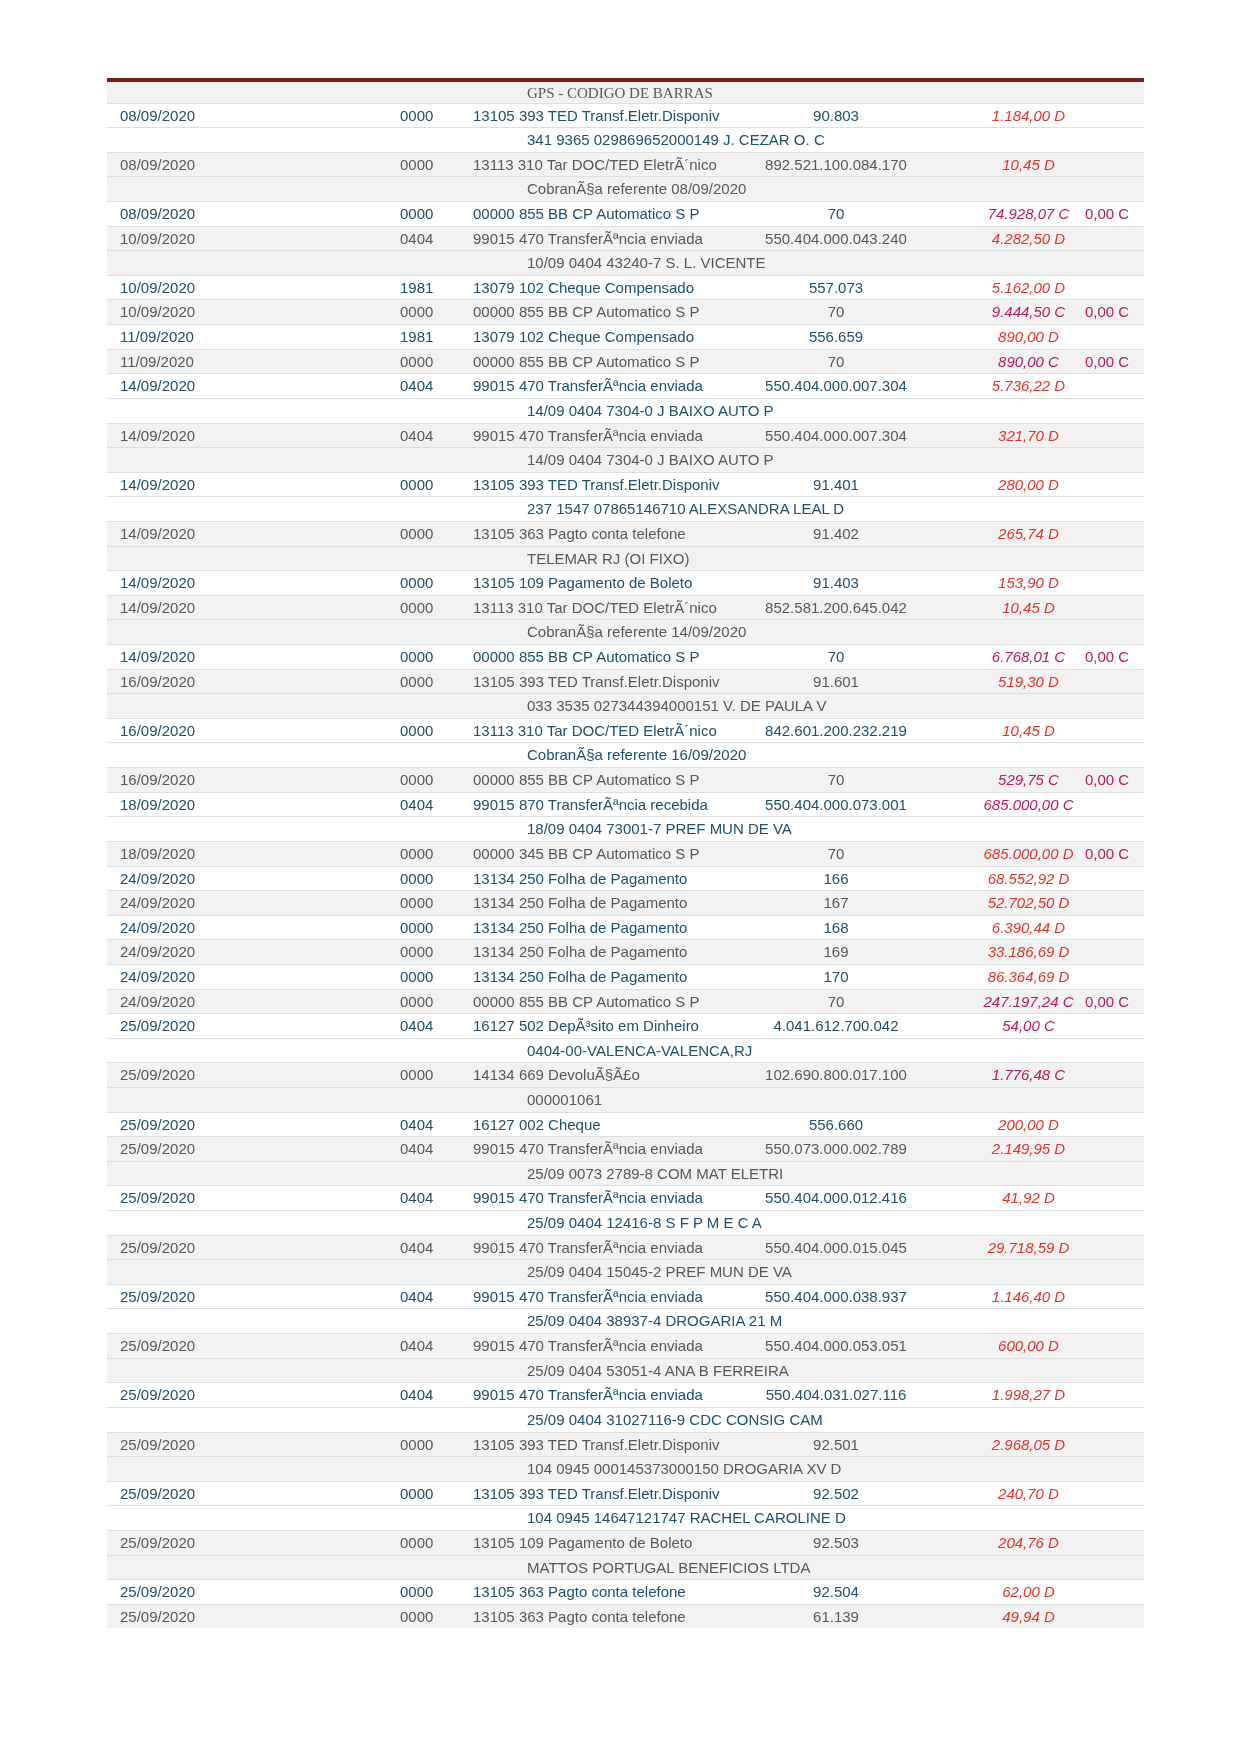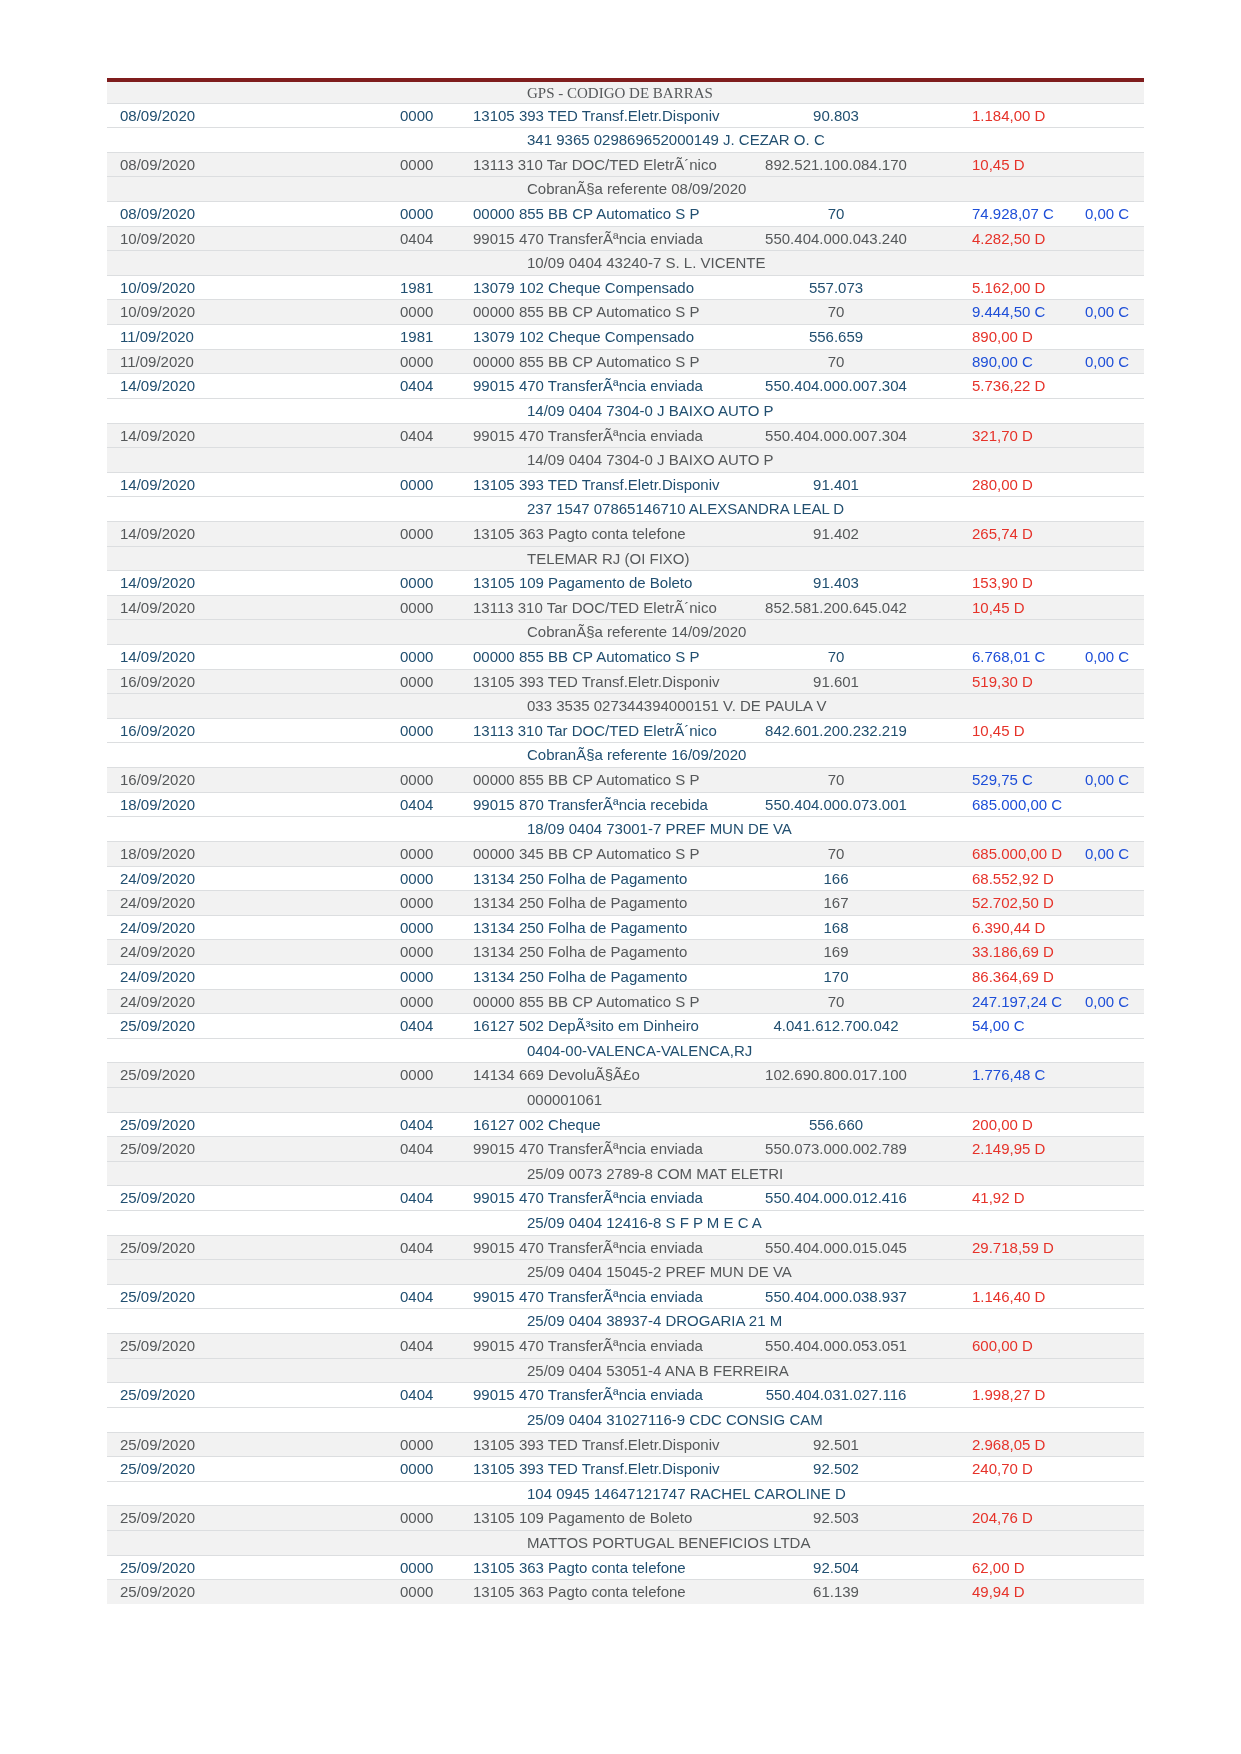--- a/index.html
+++ b/index.html
@@ -30,25 +30,25 @@
     white-space: nowrap;
   }
   .row:first-child { border-top: 4px solid #7f1d1d; font-family: Liberation Serif, serif; }
   .shade-w { background: #ffffff; color: #214f70; }
   .shade-g { background: #f2f2f2; color: #55585a; }
   .cell { box-sizing: border-box; overflow: visible; }
   .c-date  { width: 293px; padding-left: 13px; }
   .c-lote  { width: 73px; }
   .c-hist  { width: 227px; }
   .c-doc   { width: 272px; text-align: center; }
-  .c-valor { width: 113px; text-align: left; }
+  .c-valor { width: 113px; text-align: center; font-style: italic; }
   .c-saldo { width: 59px;  text-align: left; padding-right: 3px; }
   .c-cont  { width: 100%; padding-left: 420px; }
   .debit  { color: #e63229; }
-  .credit { color: #1d4ed8; }
+  .credit { color: #be185d; }
 </style>
 </head>
 <body>
 
 <div class="table-wrap">
     <div class="row shade-g">
       <div class="cell c-cont">GPS - CODIGO DE BARRAS</div>
     </div>
     <div class="row shade-w">
       <div class="cell c-date">08/09/2020</div>
@@ -388,20 +388,23 @@
       <div class="cell c-cont">25/09 0404 31027116-9 CDC CONSIG CAM</div>
     </div>
     <div class="row shade-g">
       <div class="cell c-date">25/09/2020</div>
       <div class="cell c-lote">0000</div>
       <div class="cell c-hist">13105 393 TED Transf.Eletr.Disponiv</div>
       <div class="cell c-doc">92.501</div>
       <div class="cell c-valor"><span class="debit">2.968,05 D</span></div>
       <div class="cell c-saldo"></div>
     </div>
+    <div class="row shade-g">
+      <div class="cell c-cont">104 0945 000145373000150 DROGARIA XV D</div>
+    </div>
     <div class="row shade-w">
       <div class="cell c-date">25/09/2020</div>
       <div class="cell c-lote">0000</div>
       <div class="cell c-hist">13105 393 TED Transf.Eletr.Disponiv</div>
       <div class="cell c-doc">92.502</div>
       <div class="cell c-valor"><span class="debit">240,70 D</span></div>
       <div class="cell c-saldo"></div>
     </div>
     <div class="row shade-w">
       <div class="cell c-cont">104 0945 14647121747 RACHEL CAROLINE D</div>

